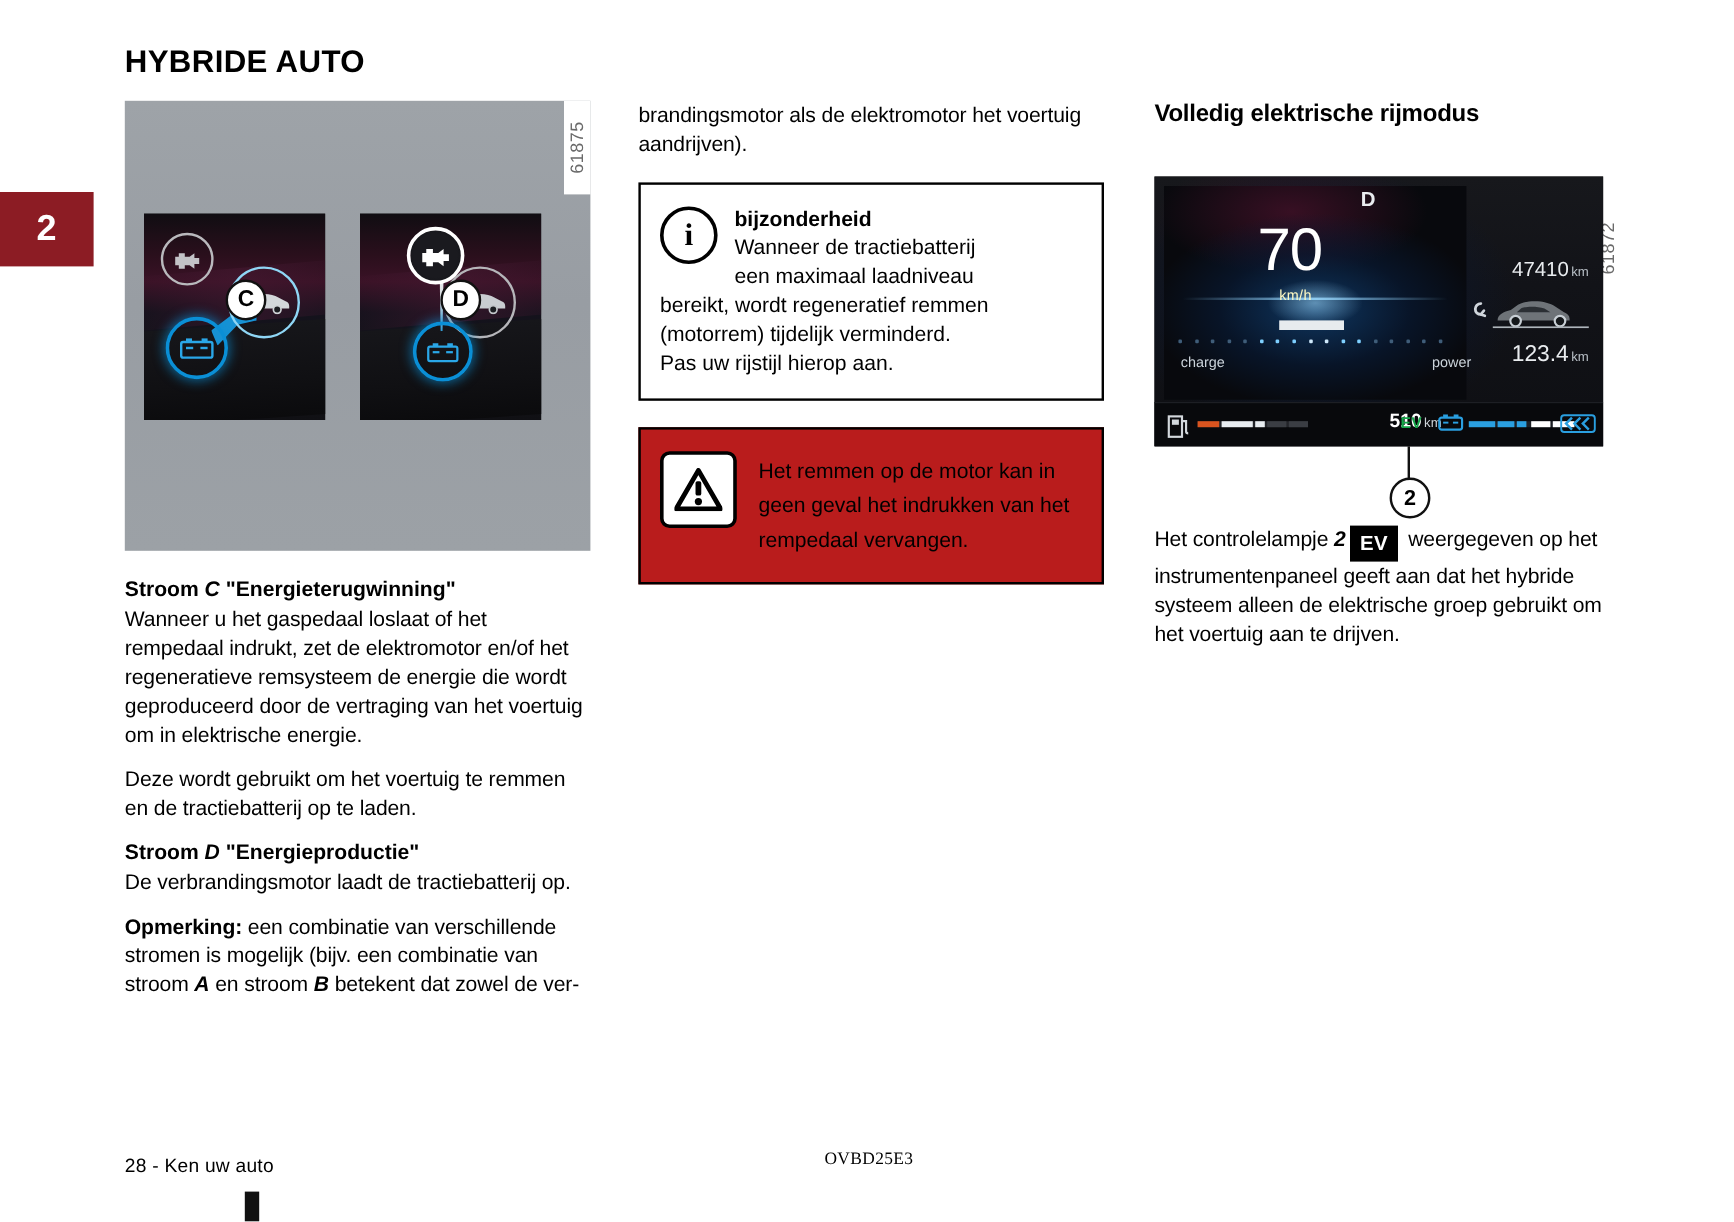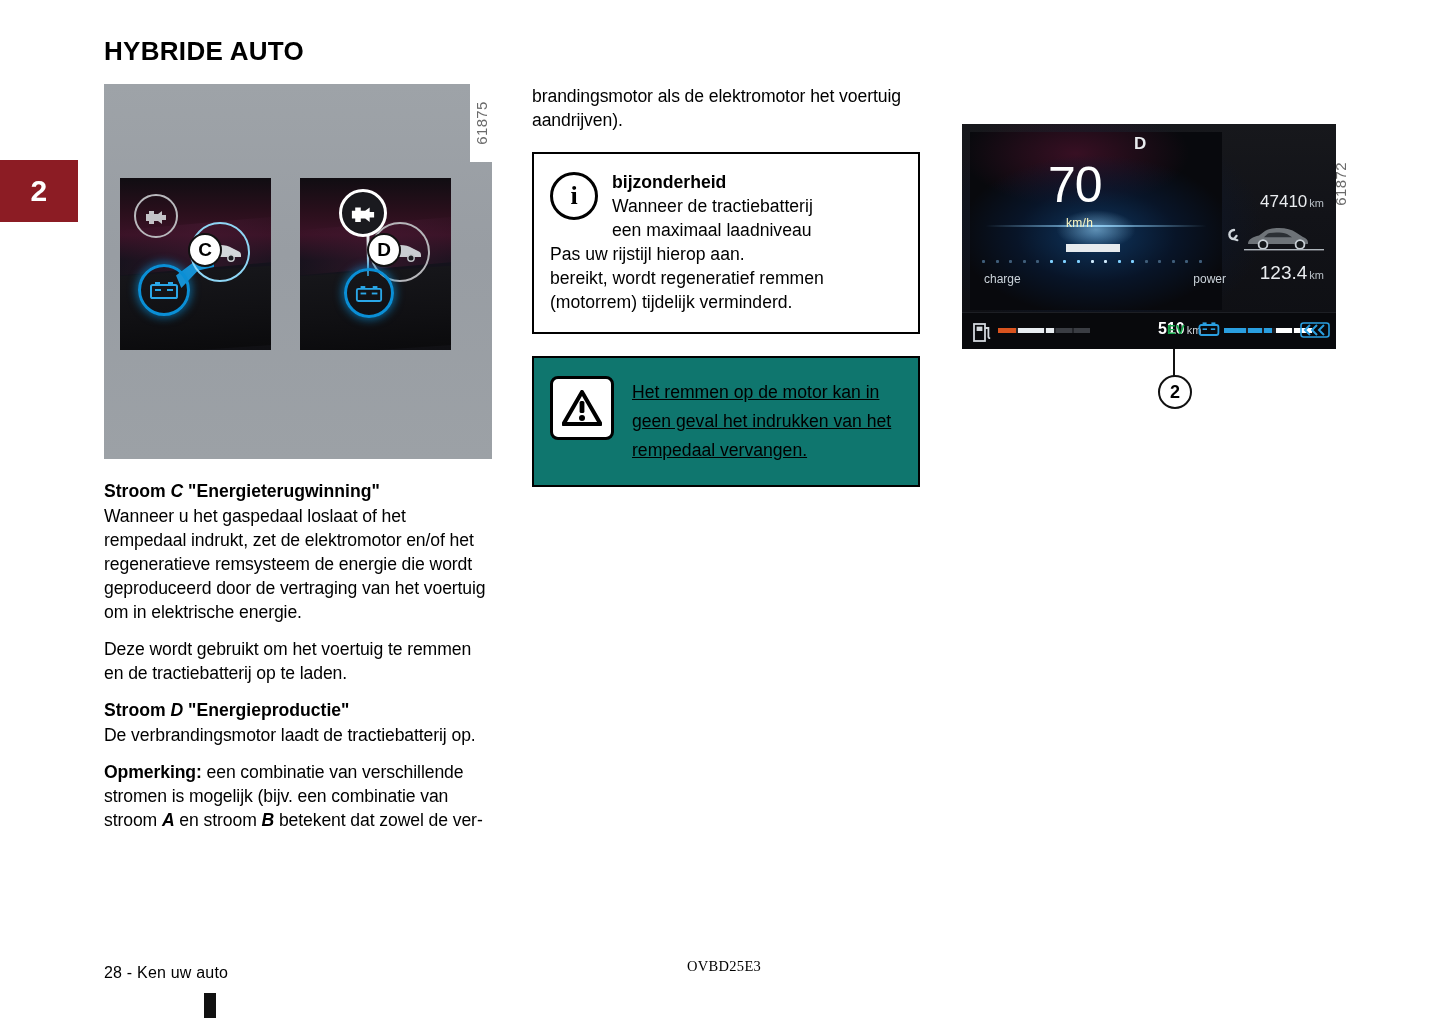--- a/index.html
+++ b/index.html
@@ -328,23 +328,22 @@
     font-family: "Liberation Serif", serif;
     margin-right: 14px;
     margin-top: 2px;
   }
   .info-text { font-size: 17.6px; line-height: 24px; }
   .info-title { font-weight: bold; }
   .info-cont { font-size: 17.6px; line-height: 24px; }
 
   .warn-box {
     border: 2px solid #000000;
-    background: #0f766e;
+    background: #b91c1c;
     padding: 18px 16px 20px 16px;
-    text-decoration: underline;
   }
   .warn-row { display: flex; align-items: flex-start; }
   .warn-icon {
     flex: 0 0 auto;
     width: 58px; height: 58px;
     background: #ffffff;
     border: 3px solid #000000;
     border-radius: 8px;
     margin-right: 18px;
     display: flex; align-items: center; justify-content: center;
@@ -490,40 +489,41 @@
 
   <div class="info-box">
     <div class="info-row">
       <div class="info-icon">i</div>
       <div class="info-text">
         <div class="info-title">bijzonderheid</div>
         <div>Wanneer de tractiebatterij</div>
         <div>een maximaal laadniveau</div>
       </div>
     </div>
+    <div class="info-cont">bereikt, wordt regeneratief remmen (motorrem) tijdelijk verminderd.</div>
     <div class="info-cont">Pas uw rijstijl hierop aan.</div>
-    <div class="info-cont">bereikt, wordt regeneratief remmen (motorrem) tijdelijk verminderd.</div>
   </div>
 
   <div class="warn-box">
     <div class="warn-row">
       <div class="warn-icon">
         <svg width="40" height="36" viewBox="0 0 40 36" aria-hidden="true">
           <path d="M20 2 L38.5 34 L1.5 34 Z" fill="none" stroke="#000" stroke-width="4" stroke-linejoin="round"></path>
           <rect x="17.6" y="11" width="4.8" height="12" rx="1.6" fill="#000"></rect>
           <circle cx="20" cy="28" r="3" fill="#000"></circle>
         </svg>
       </div>
       <div class="warn-text">Het remmen op de motor kan in geen geval het indrukken van het rempedaal vervangen.</div>
     </div>
   </div>
 </div>
 
 <div class="col col-right">
 
+  <h2 class="sub">Volledig elektrische rijmodus</h2>
 
   <div class="fig-right">
 
     <div class="imgnum-right">61872</div>
 
     <div class="cluster">
       <div class="cl-inner"></div>
       <div class="cl-main">
         <div class="cl-hz"></div>
         <div class="cl-glow"></div>
@@ -616,17 +616,18 @@
             <path d="M24 6 L19 11 L24 16" fill="none" stroke="#2a9fe0" stroke-width="2"></path>
           </svg>
         </div>
       </div>
     </div>
 
     <div class="callout-line"></div>
     <div class="callout-num">2</div>
   </div>
 
+  <p class="para" style="margin-top:58px;"><span>Het controlelampje </span><span class="it">2</span><span class="ev-badge">EV</span><span> weergegeven op het instrumentenpaneel geeft aan dat het hybride systeem alleen de elektrische groep gebruikt om het voertuig aan te drijven.</span></p>
 </div>
 
 <div class="footer-left">28 - Ken uw auto</div>
 <div class="footer-mid">OVBD25E3</div>
 <div class="footer-mark"></div>
 
 </body></html>

